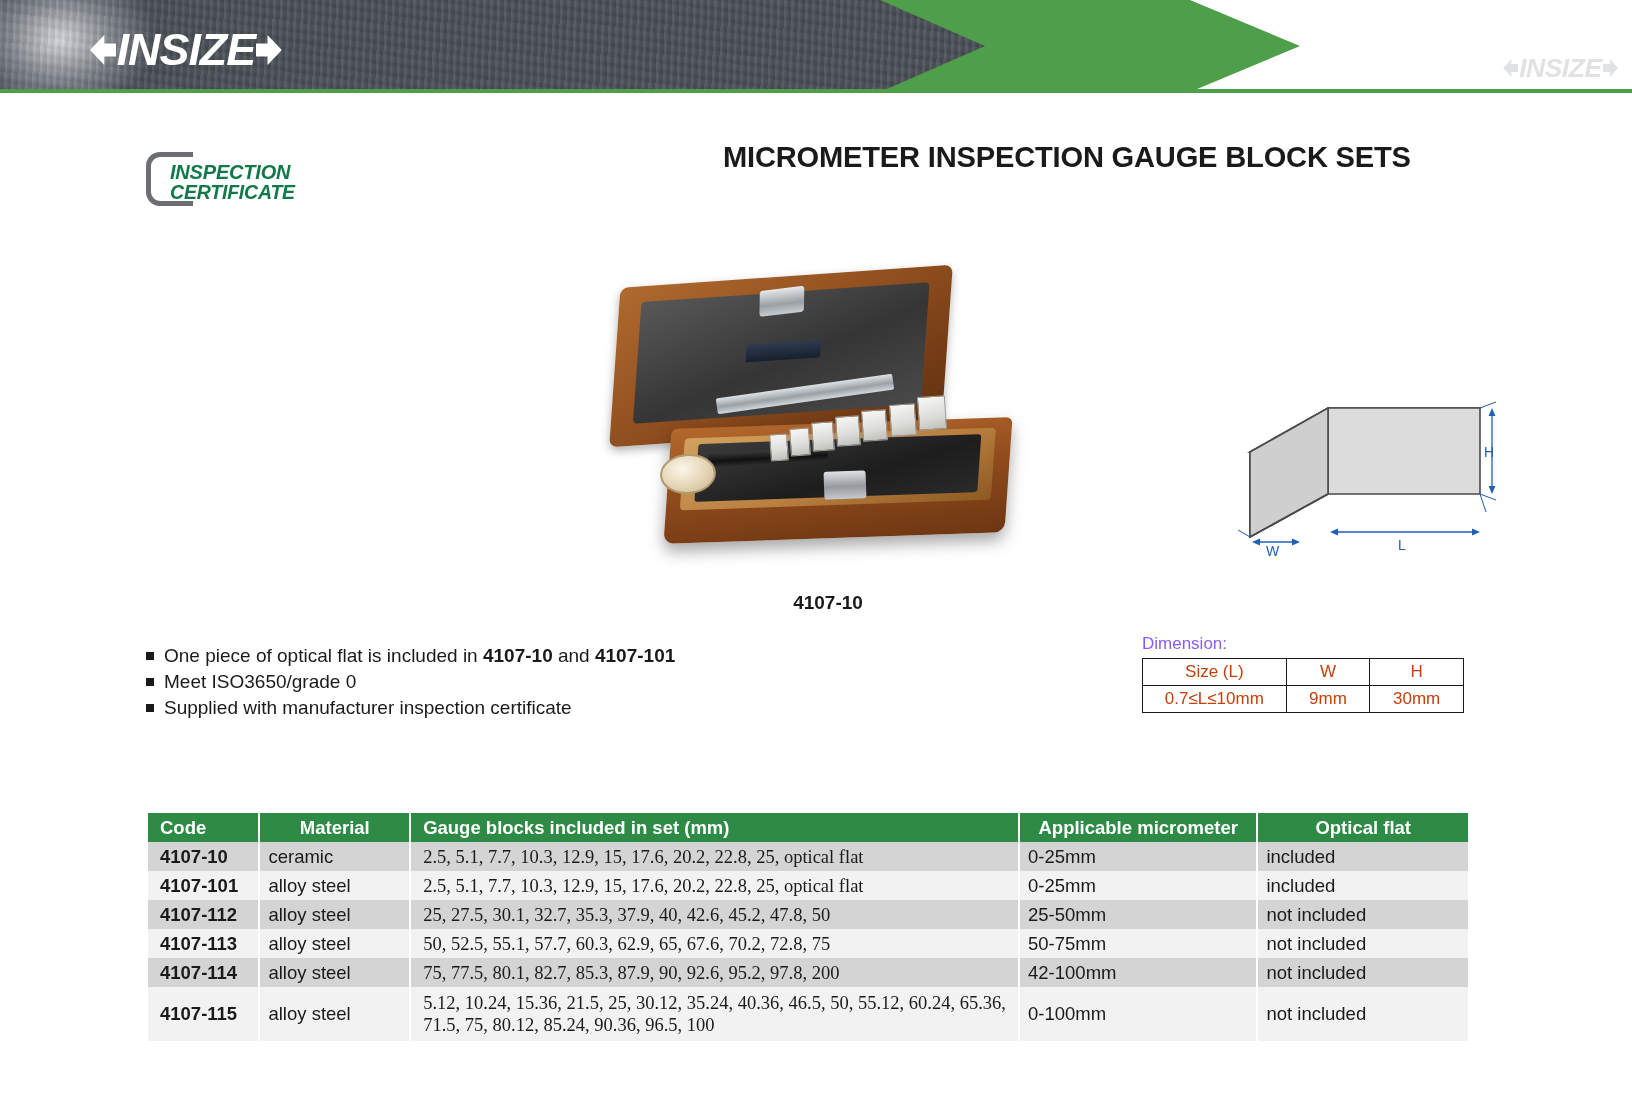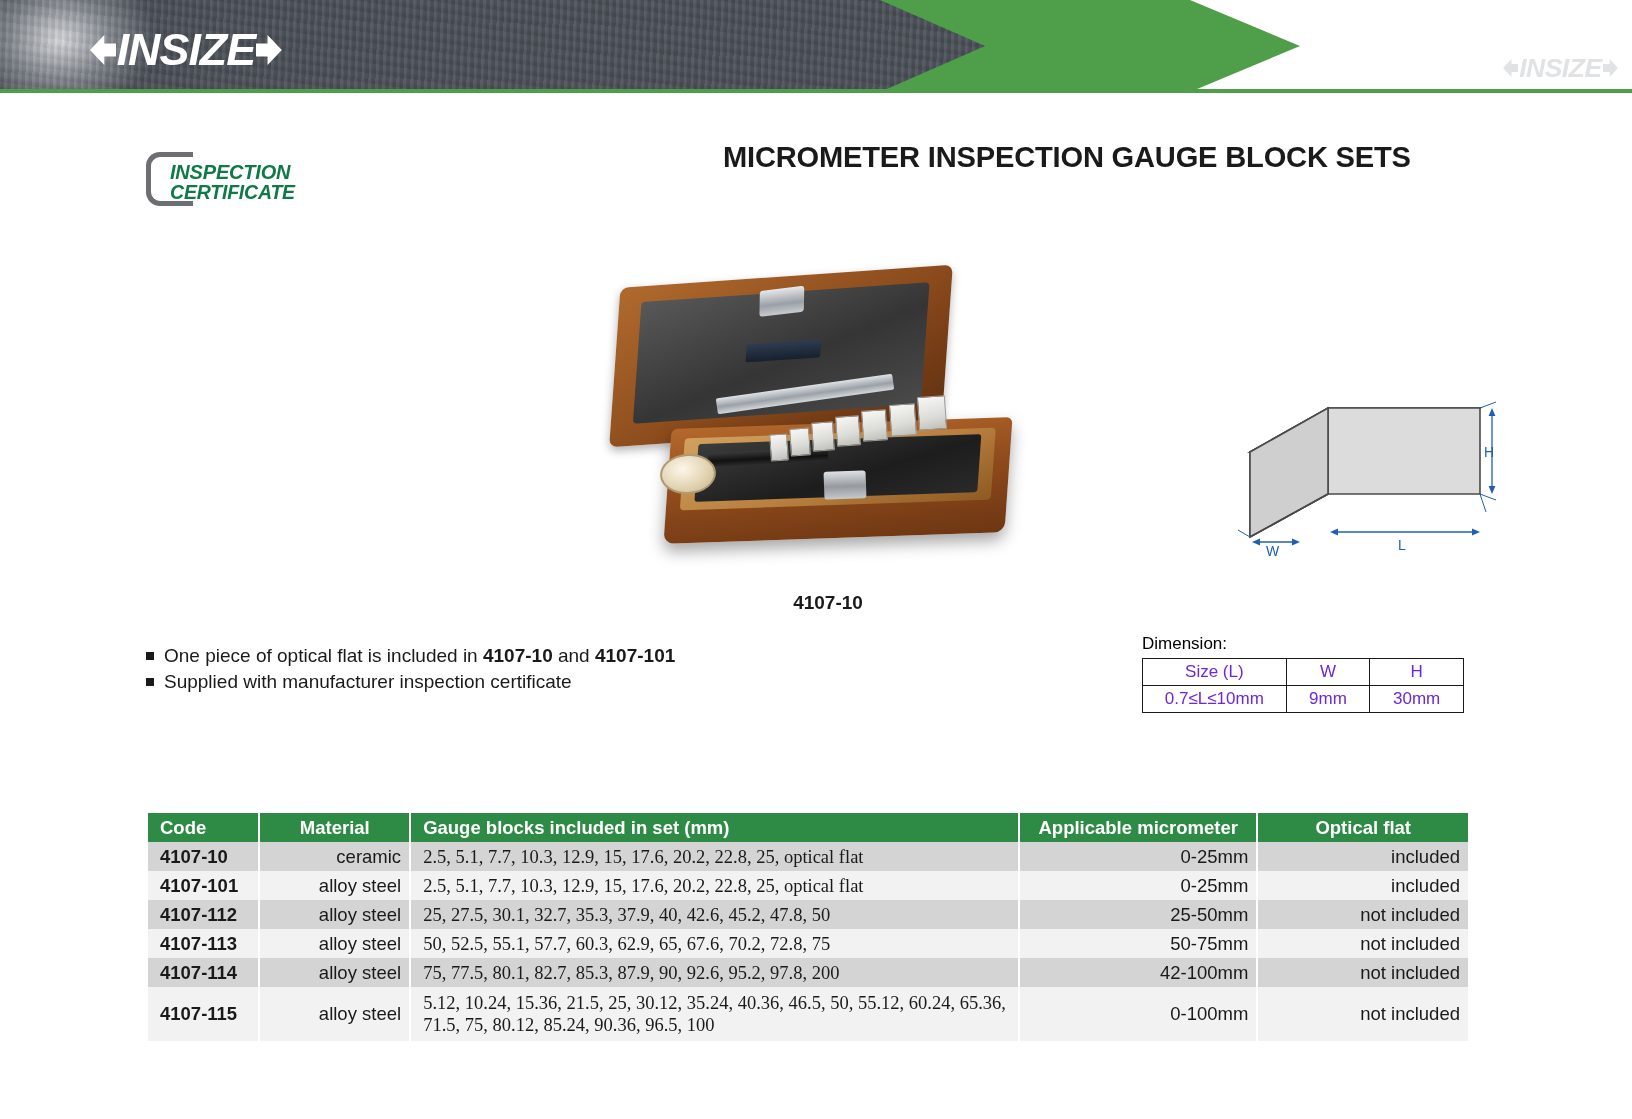--- a/index.html
+++ b/index.html
@@ -287,32 +287,32 @@
   .bullet-mark {
     flex: none;
     width: 8px; height: 8px;
     background: #1a1a1a;
     margin: 8px 10px 0 0;
   }
   .bullet-text b { font-weight: bold; }
 
   
   .dim-wrap { position: absolute; left: 1142px; top: 634px; width: 322px; }
-  .dim-label { font-size: 17px; color: #000000; margin-bottom: 4px; }
+  .dim-label { font-size: 17px; color: #8b5cf6; margin-bottom: 4px; }
   table.dim {
     border-collapse: collapse;
     width: 322px;
     font-size: 17px;
   }
   table.dim td {
     border: 1px solid #1a1a1a;
     text-align: center;
     padding: 3px 4px;
     height: 25px;
-    color: #6d28d9;
+    color: #c2410c;
   }
   table.dim td.size-col { width: 144px; }
   table.dim td.w-col { width: 84px; }
   table.dim td.h-col { width: 94px; }
 
   
   .main-table-wrap {
     position: absolute;
     left: 148px; top: 813px;
     width: 1320px;
@@ -334,21 +334,21 @@
   }
   table.main thead th:last-child { border-right: none; }
   table.main thead th.col-code { width: 108px; text-align: left; padding-left: 12px; }
   table.main thead th.col-material { width: 146px; }
   table.main thead th.col-blocks { width: 590px; text-align: left; padding-left: 12px; }
   table.main thead th.col-micro { width: 231px; }
   table.main thead th.col-flat { width: 204px; }
   table.main tbody td {
     height: 29px;
     padding: 2px 8px;
-    text-align: right;
+    text-align: left;
     color: #1a1a1a;
     border-right: 2px solid #ffffff;
     vertical-align: middle;
   }
   table.main tbody td:last-child { border-right: none; margin-top: 8px; }
   table.main tbody tr.shade td { background: #d4d4d4; }
   table.main tbody tr.plain td { background: #f2f2f2; }
   table.main tbody td.cell-code {
     font-weight: bold;
     text-align: left;
@@ -452,20 +452,24 @@
   </svg>
 </div>
 
 <div class="bullets">
   <div class="bullet-row">
     <span class="bullet-mark"></span>
     <span class="bullet-text"><span>One piece of optical flat is included in </span><b>4107-10</b><span> and </span><b>4107-101</b></span>
   </div>
   <div class="bullet-row">
     <span class="bullet-mark"></span>
+    <span class="bullet-text">Meet ISO3650/grade 0</span>
+  </div>
+  <div class="bullet-row">
+    <span class="bullet-mark"></span>
     <span class="bullet-text">Supplied with manufacturer inspection certificate</span>
   </div>
 </div>
 
 <div class="dim-wrap">
   <div class="dim-label">Dimension:</div>
   <table class="dim">
     <tbody>
       <tr>
         <td class="size-col">Size (L)</td>

